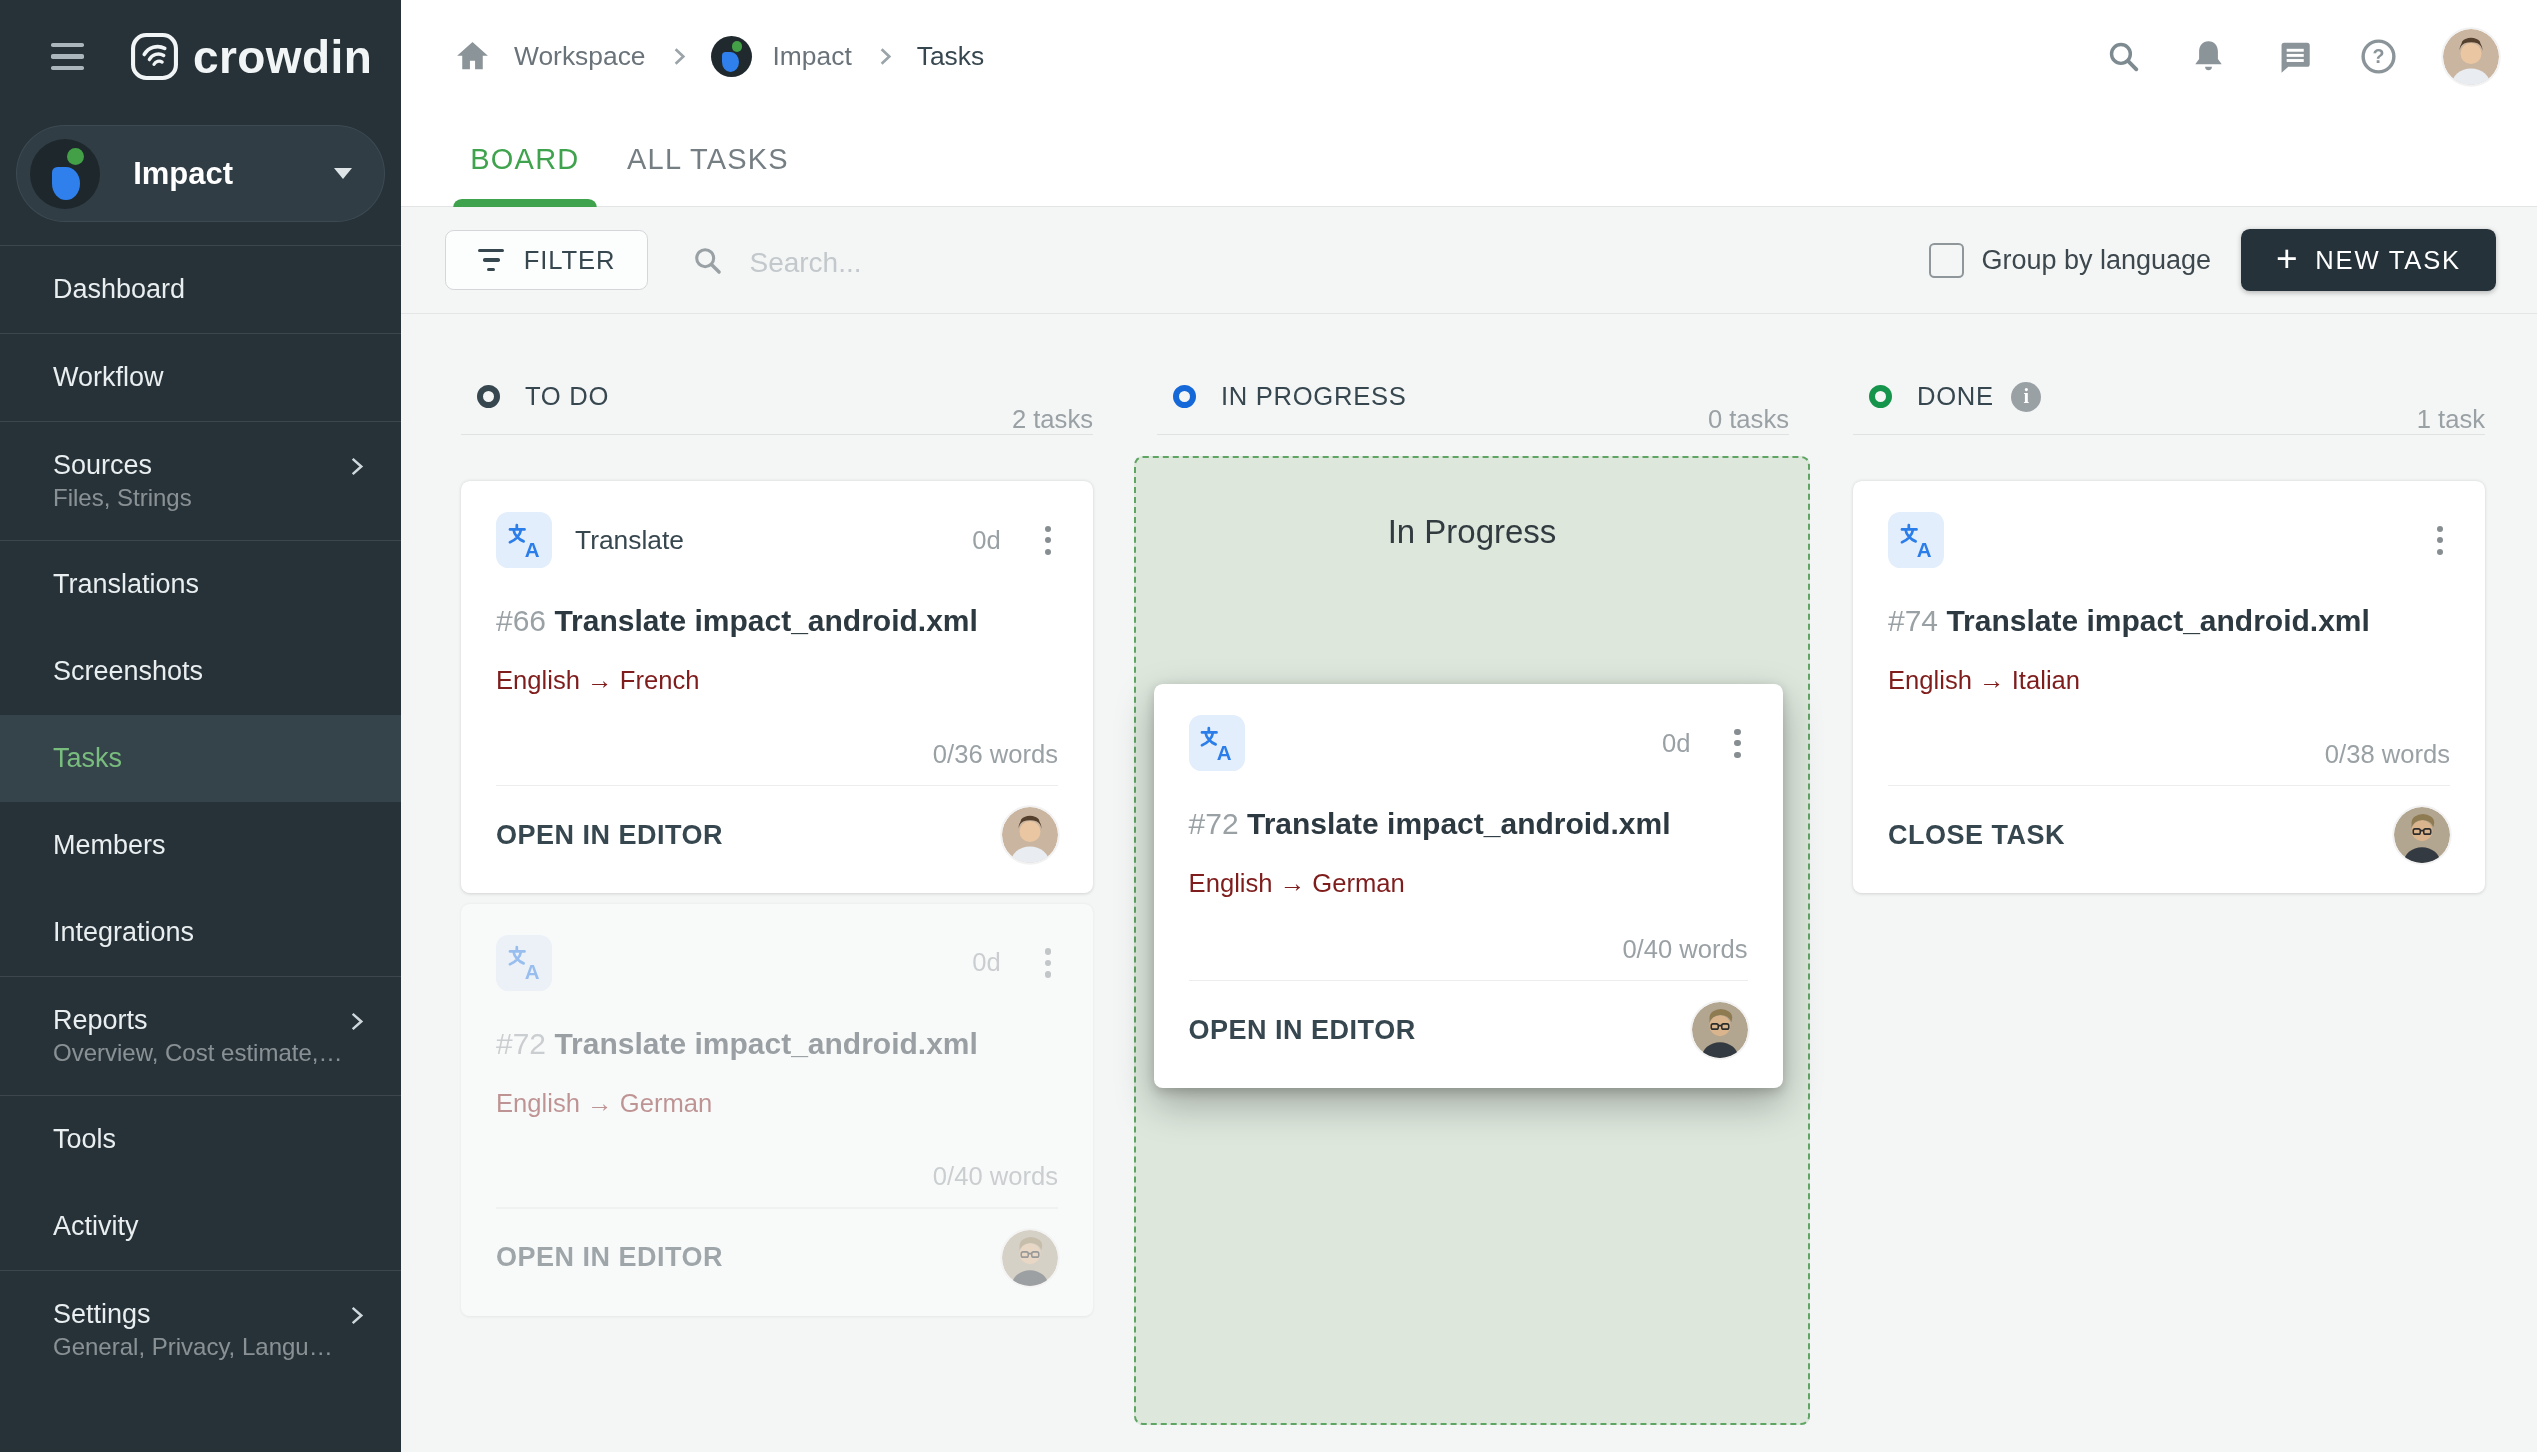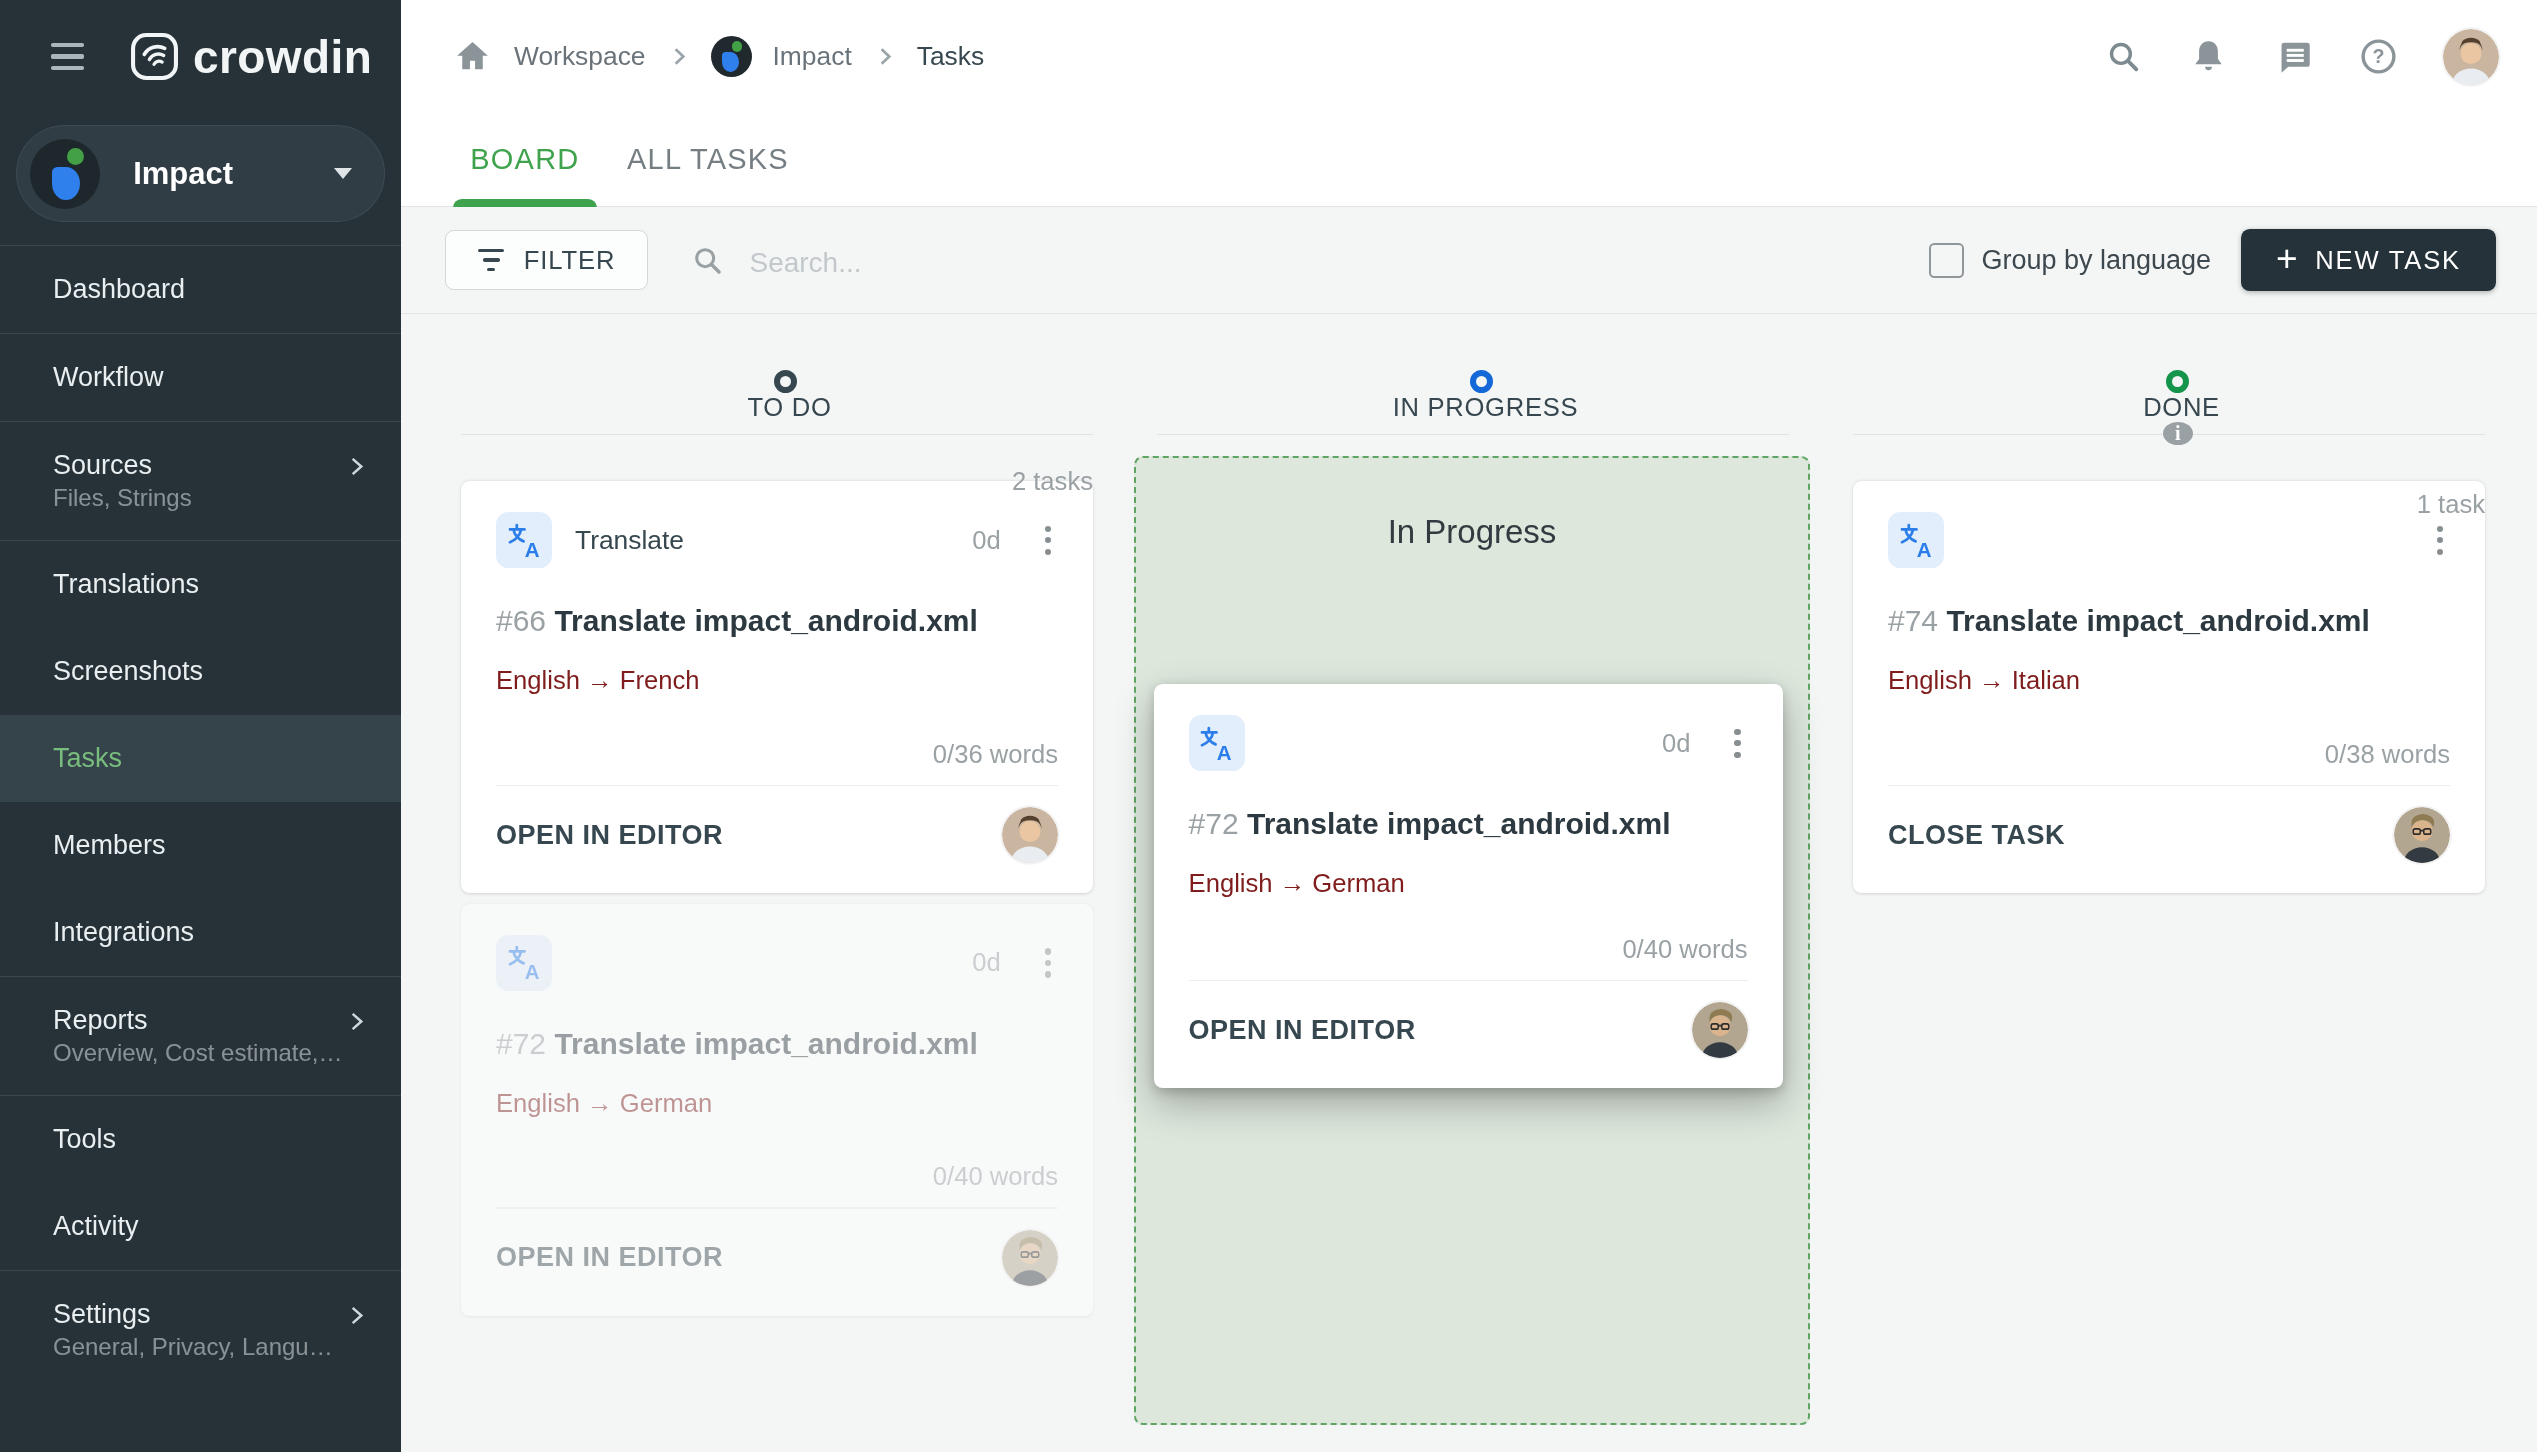--- a/index.html
+++ b/index.html
@@ -81,21 +81,21 @@
   .cb-label { font-size: 27px; color: #3d484e; margin-left: 17.6px; cursor: pointer; }
   .newtask-btn { margin-left: 30px; height: 62px; display: flex; align-items: center; gap: 17.6px; padding: 0 35px;
     background: #26323a; color: #ffffff; border-radius: 8.8px; cursor: pointer; box-shadow: 0 1.8px 5.3px rgba(0,0,0,0.25); }
   .newtask-plus { font-size: 37px; font-weight: 300; line-height: 1; margin-top: -3.5px; }
   .newtask-label { font-size: 25.6px; font-weight: 500; letter-spacing: 1.8px; }
 
   
   .board { position: absolute; left: 401px; top: 314px; width: 2137px; height: 1139px; display: flex; gap: 64px;
     padding: 56px 53px 0 60px; background: #f4f5f5; }
   .col { width: 632px; flex: 0 0 auto; position: relative; }
-  .col-head { display: flex; align-items: center; height: 53px; flex-direction: column; }
+  .col-head { display: flex; align-items: center; height: 53px; }
   .status-circle { width: 23px; height: 23px; border-radius: 50%; border: 6.2px solid #36474f; margin-left: 16px; flex: 0 0 auto; }
   .status-circle.blue { border-color: #1568d8; }
   .status-circle.green { border-color: #15944b; }
   .col-name { font-size: 25.6px; font-weight: 500; letter-spacing: 0.7px; color: #37474f; margin-left: 25px; }
   .info-ico { width: 30px; height: 30px; border-radius: 50%; background: #9aa1a5; color: #ffffff; font-size: 20px; font-weight: bold;
     display: flex; align-items: center; justify-content: center; margin-left: 17.6px; cursor: pointer; font-family: "Liberation Serif", serif; }
   .col-count { margin-left: auto; font-size: 25.6px; color: #9aa1a5; margin-top: 45px; }
   .col-divider { height: 1.8px; background: #dfe1e2; margin-top: 10.6px; }
 
   

